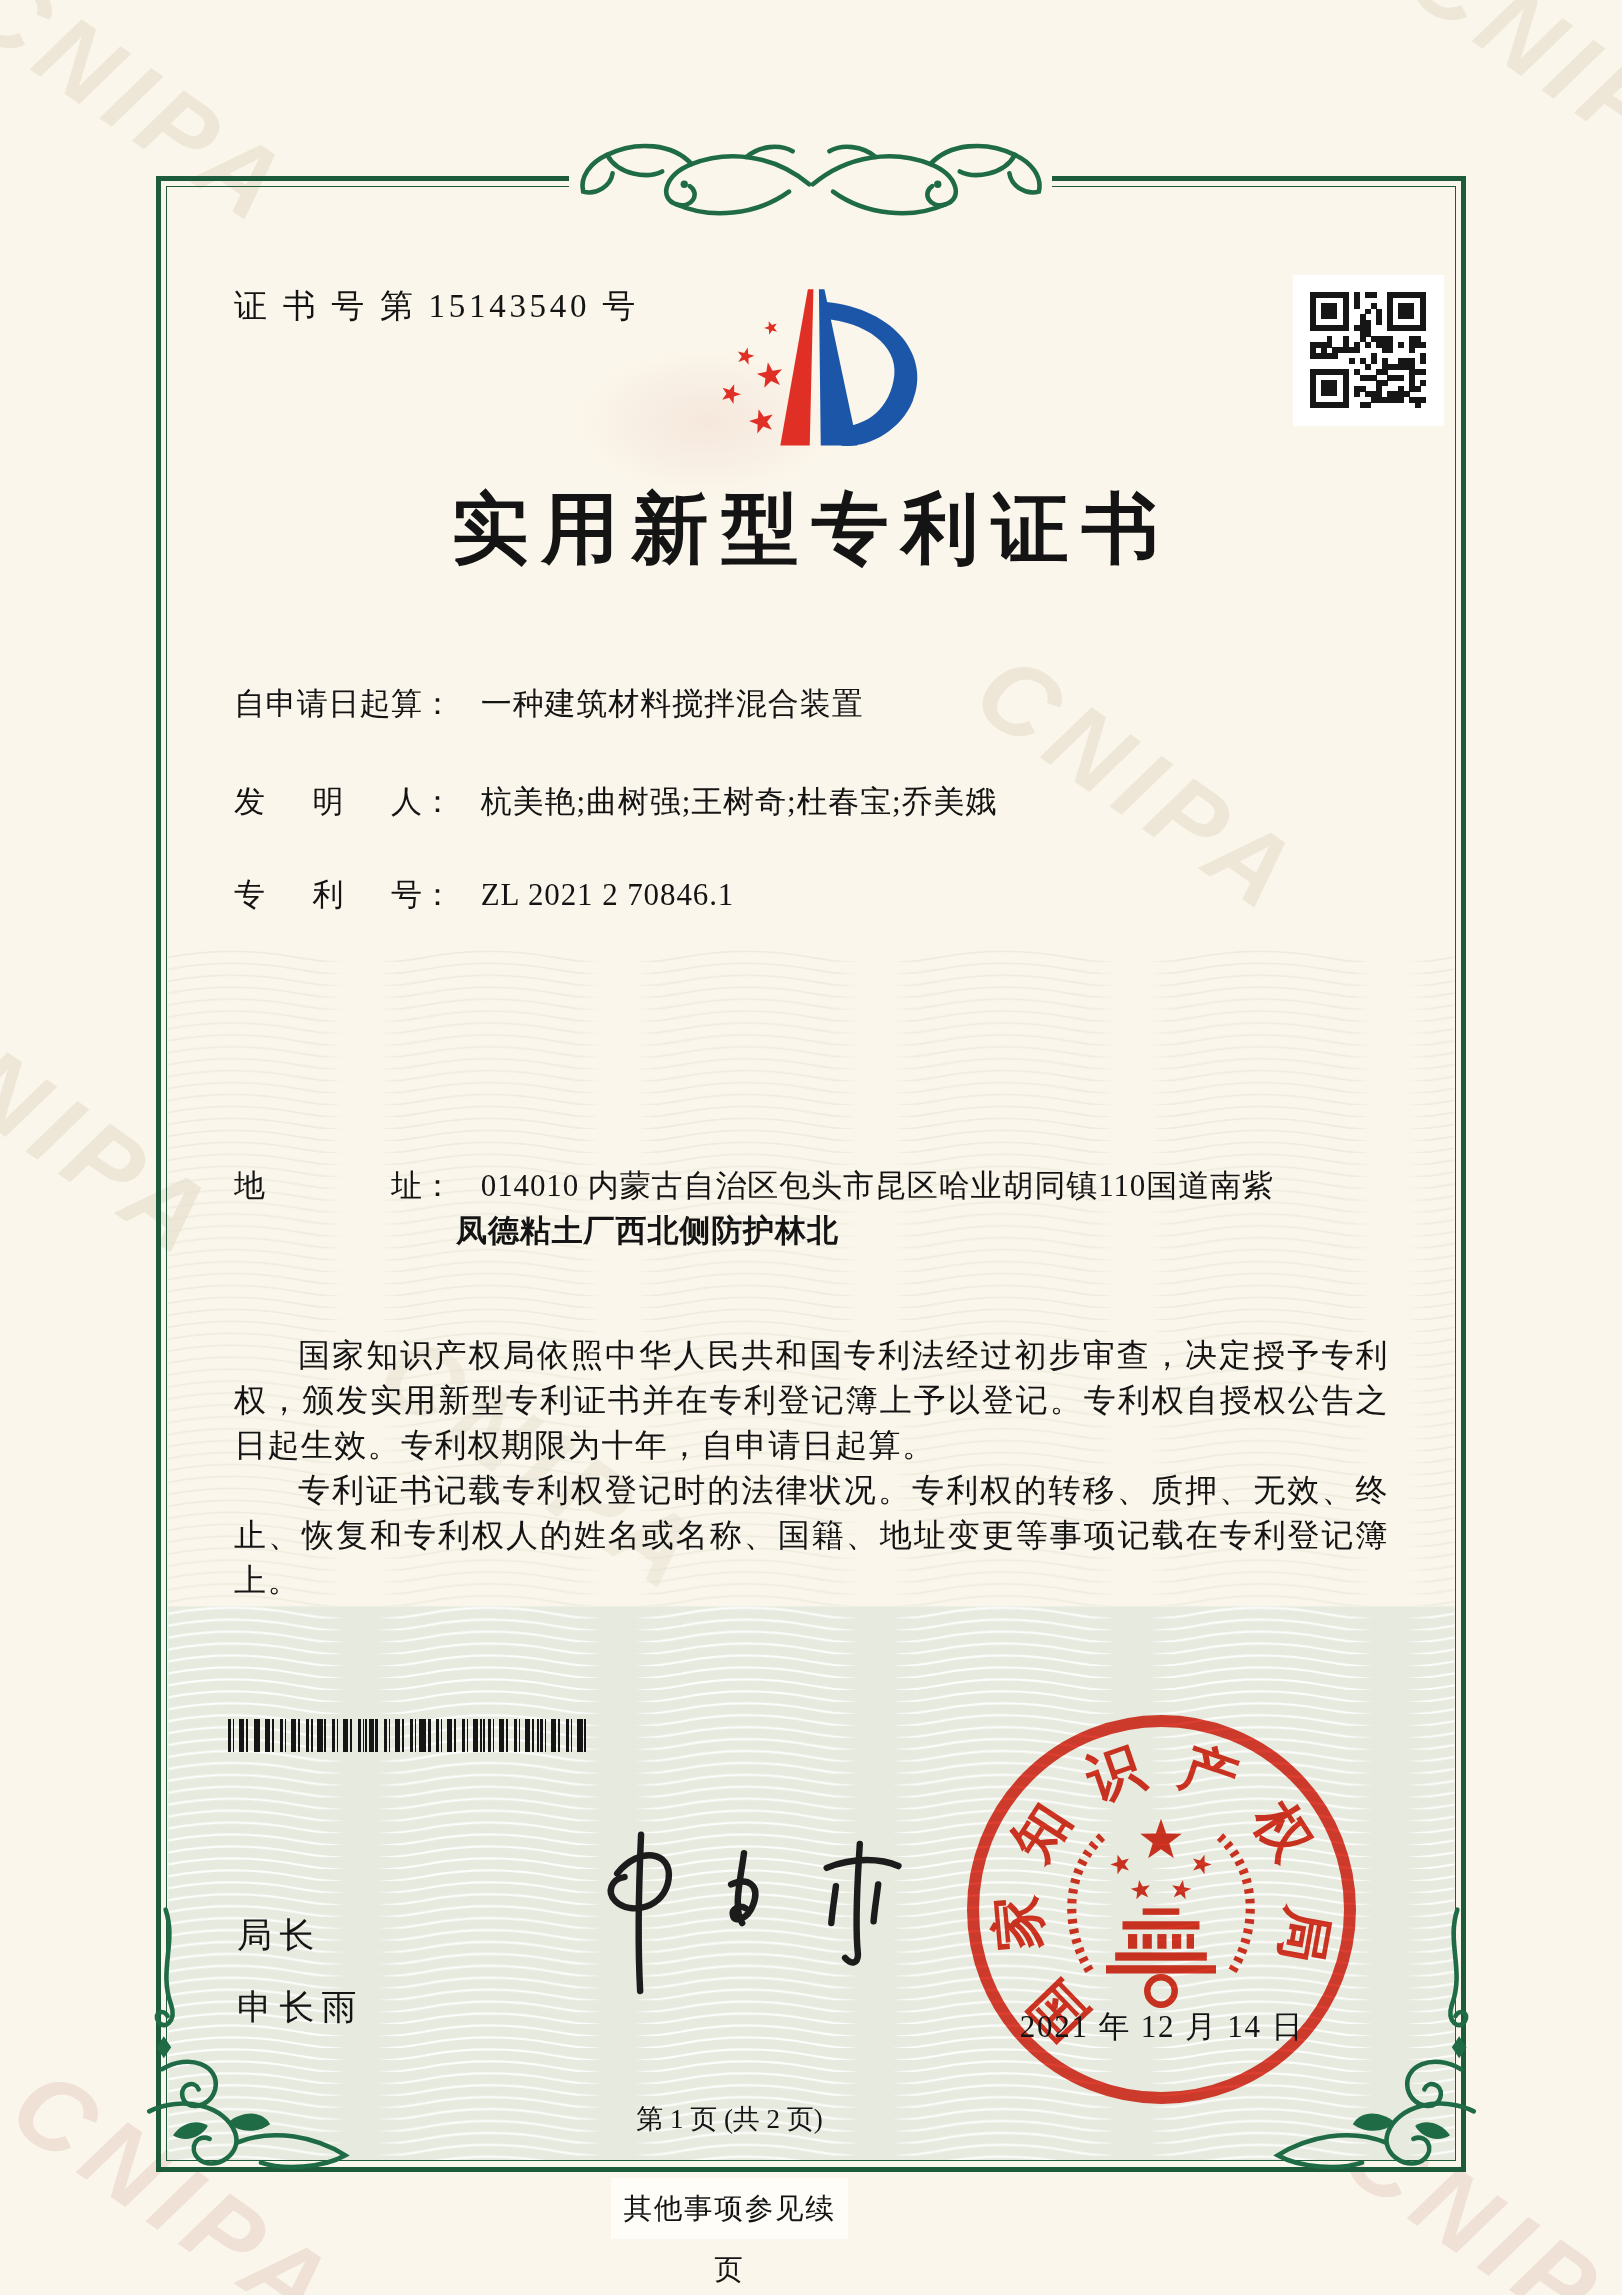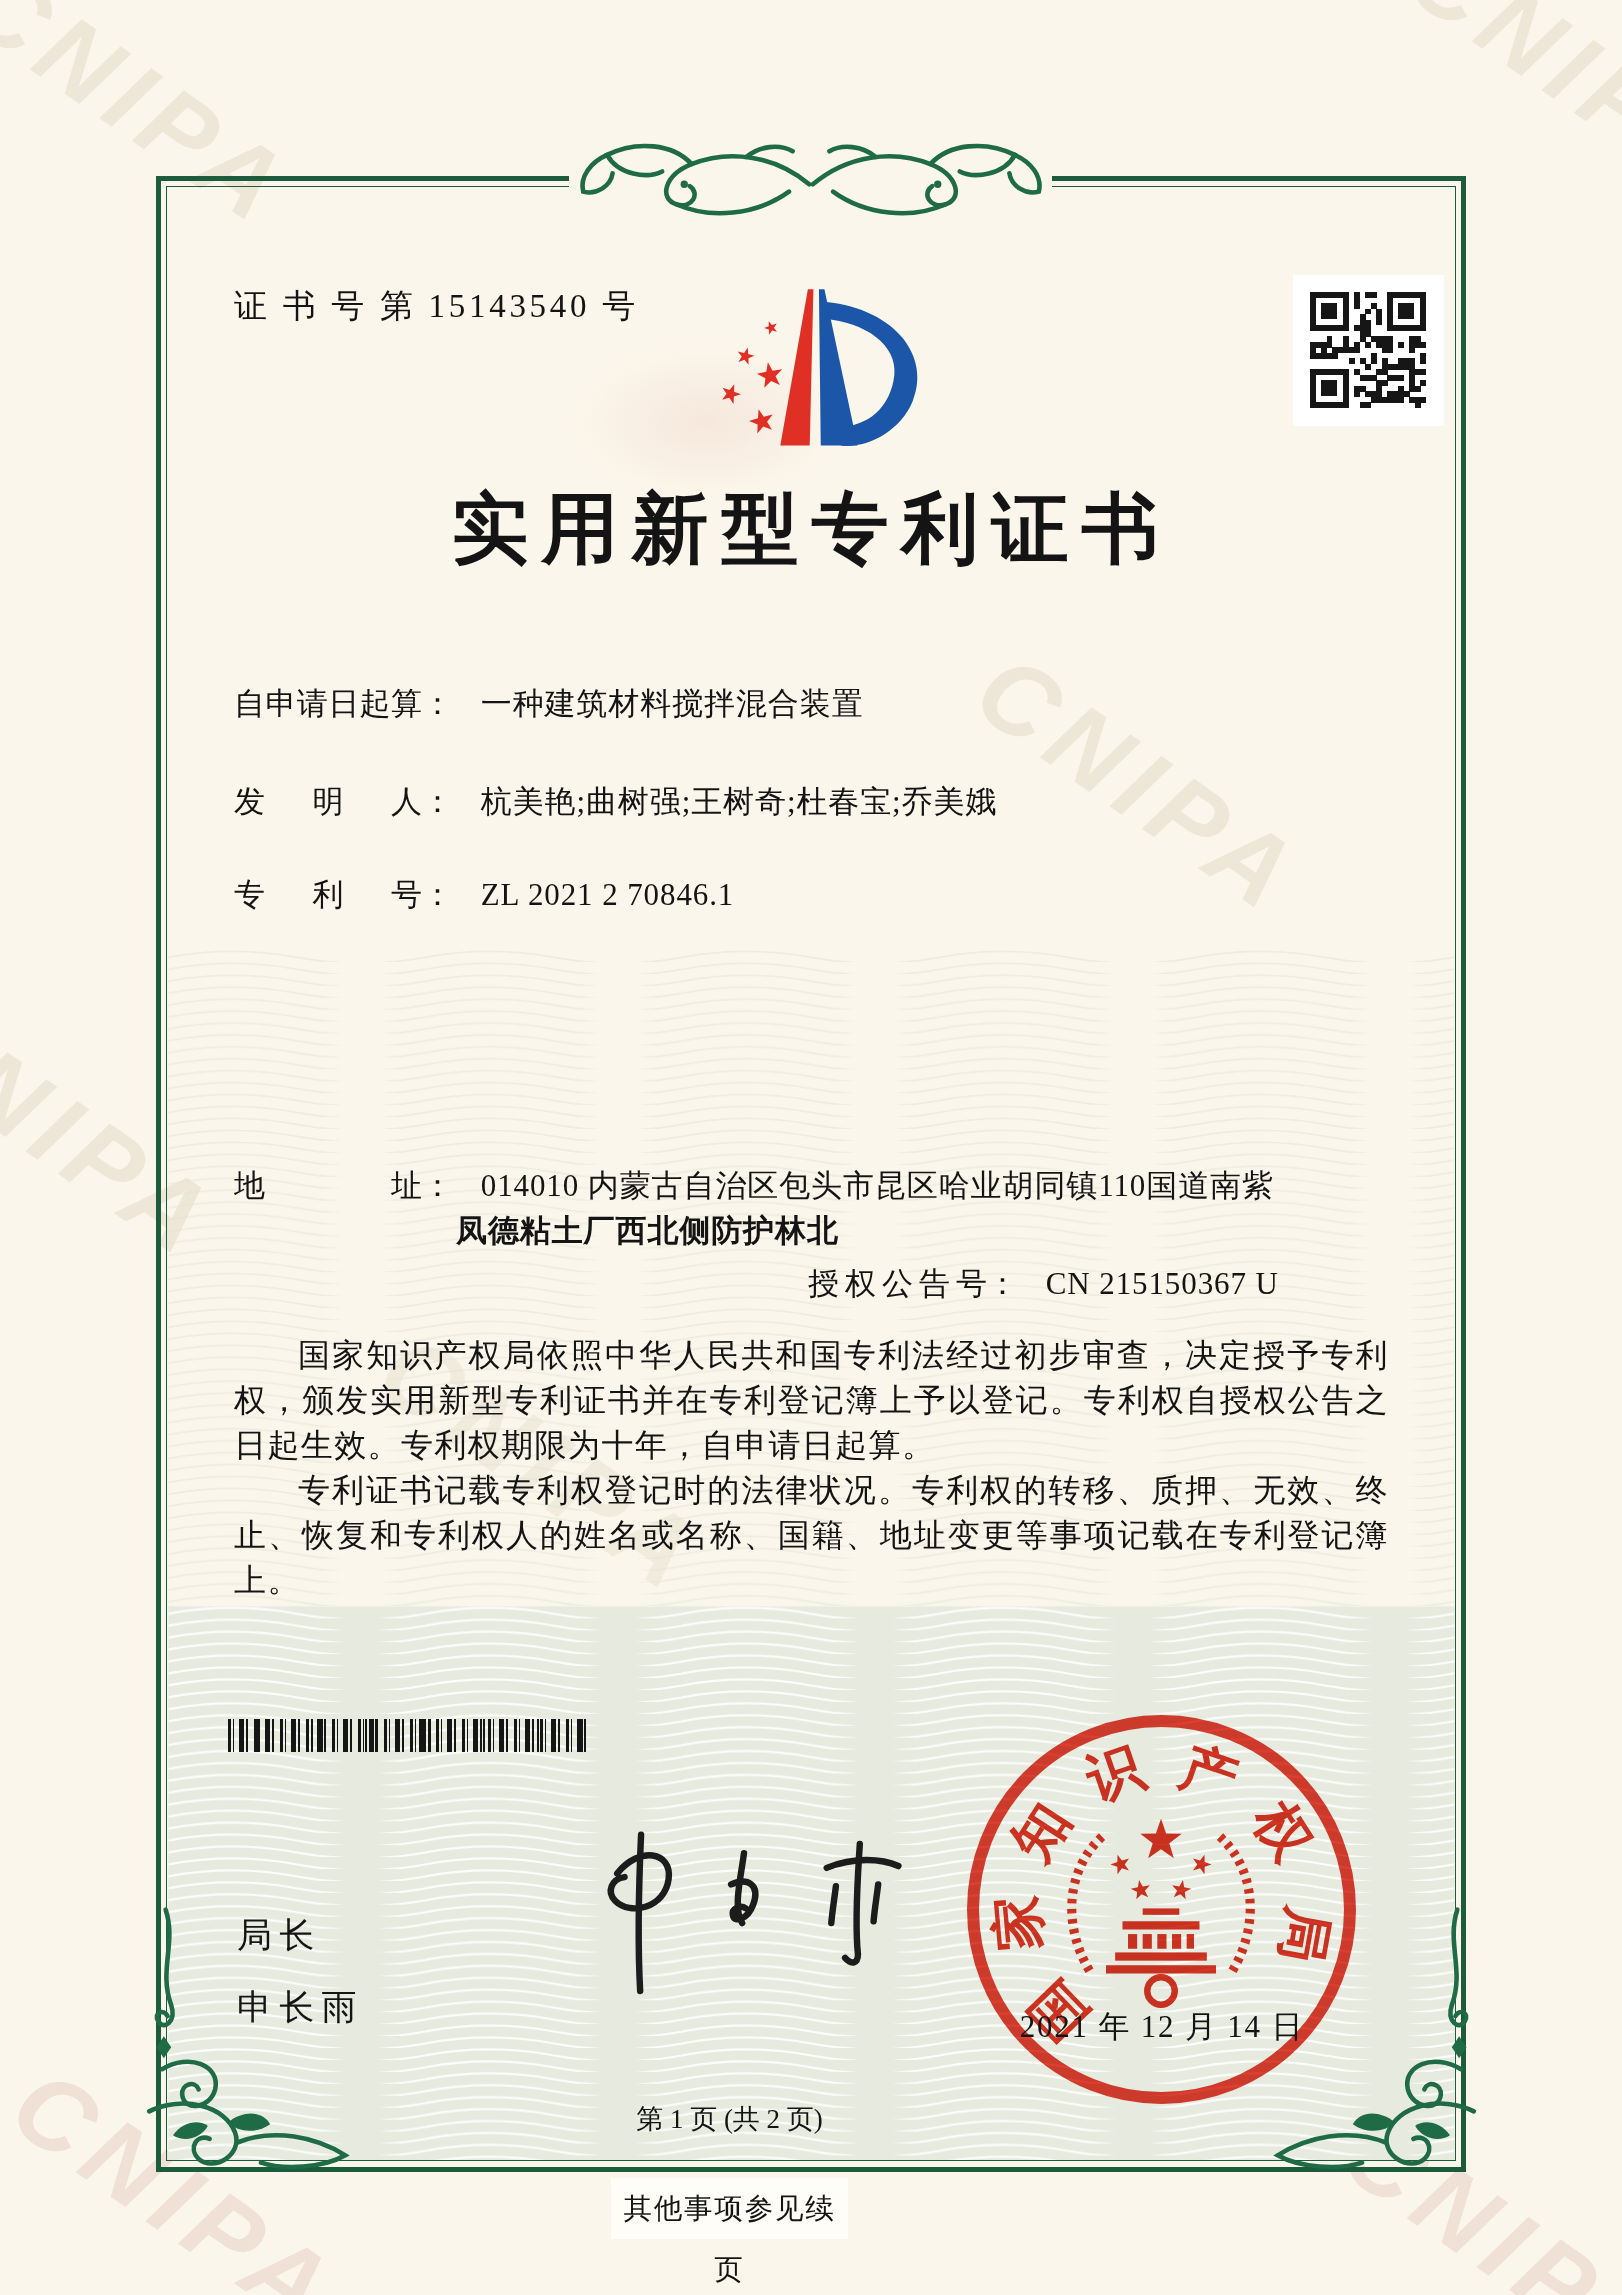--- a/index.html
+++ b/index.html
@@ -300,24 +300,20 @@
   </div>
   <div class="row" style="top:874px;">
     <span class="flabel">专利号</span><span class="colon">：</span>
     <span class="fvalue">ZL 2021 2 70846.1</span>
   </div>
   <div class="row" style="top:1165px;">
     <span class="flabel">地址</span><span class="colon">：</span>
     <span class="fvalue">014010 内蒙古自治区包头市昆区哈业胡同镇110国道南紫</span>
   </div>
   <div class="addr2">凤德粘土厂西北侧防护林北</div>
-  <div class="grant2">
-    <span class="flabel narrow">授权公告号</span><span class="colon">：</span>
-    <span class="fvalue">CN 215150367 U</span>
-  </div>
 
   <div class="body-text">
     <p>国家知识产权局依照中华人民共和国专利法经过初步审查，决定授予专利权，颁发实用新型专利证书并在专利登记簿上予以登记。专利权自授权公告之日起生效。专利权期限为十年，自申请日起算。</p>
     <p>专利证书记载专利权登记时的法律状况。专利权的转移、质押、无效、终止、恢复和专利权人的姓名或名称、国籍、地址变更等事项记载在专利登记簿上。</p>
   </div>
 
   <div class="barcode"></div>
 
   <div class="sig-label" style="top:1912px;">局长</div>
   <div class="sig-label" style="top:1984px;">申长雨</div>

